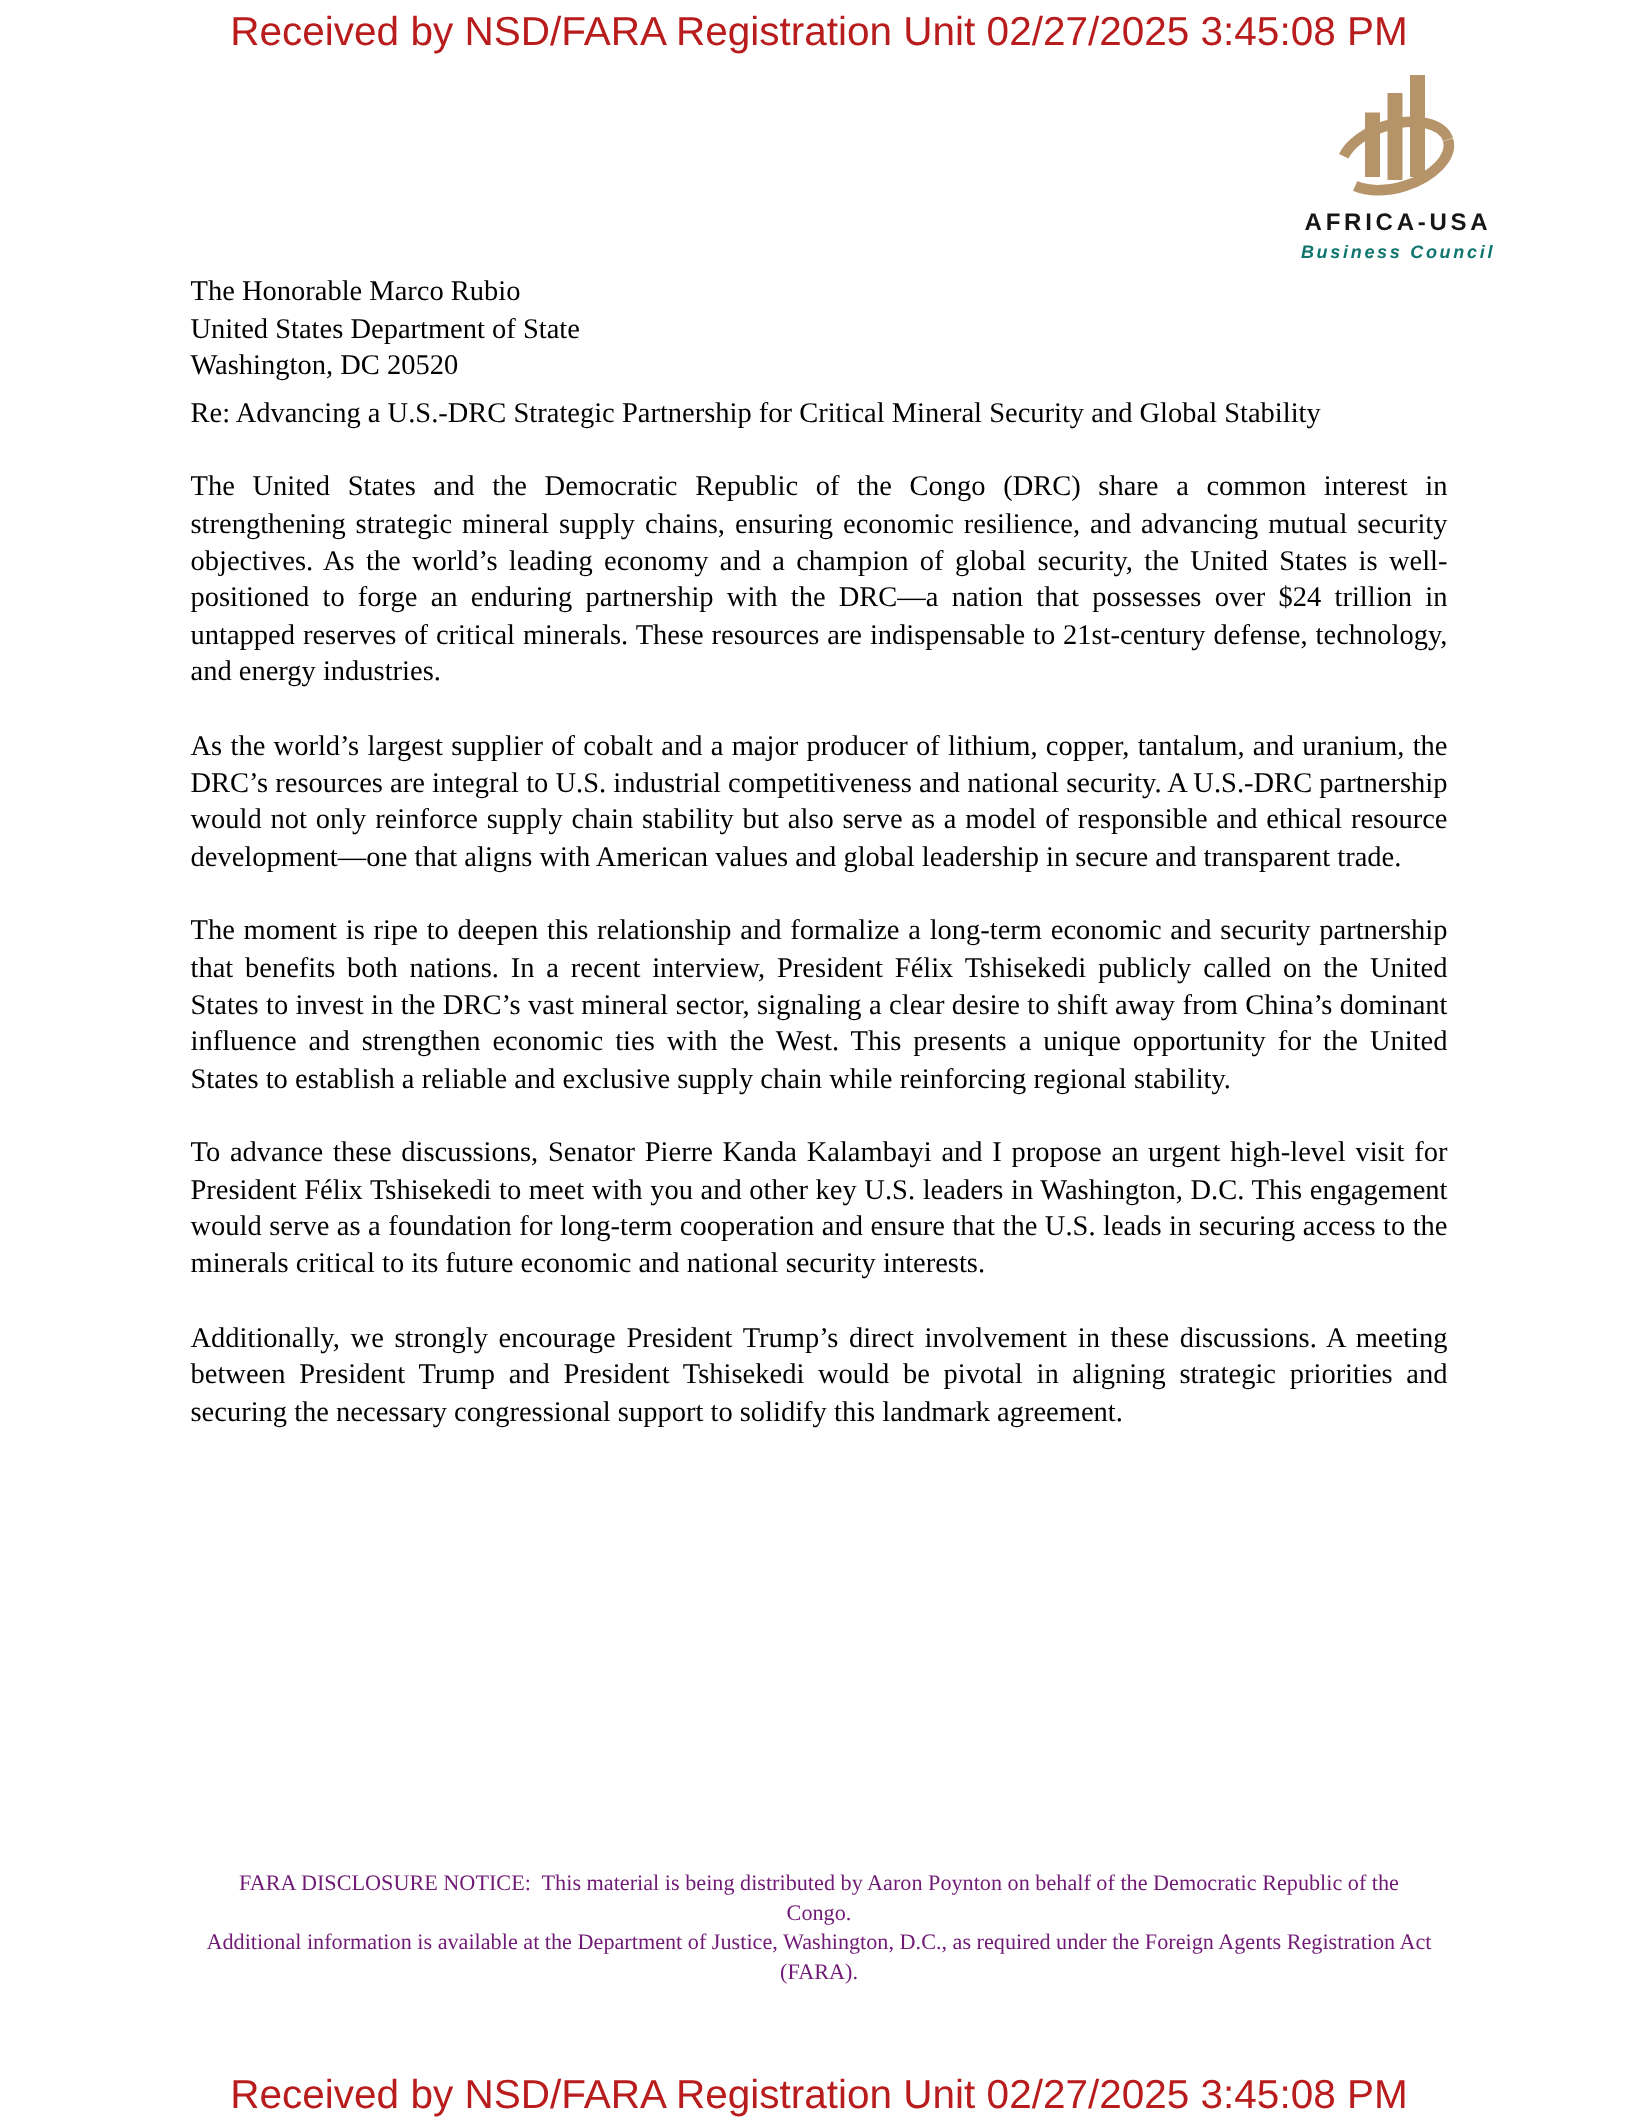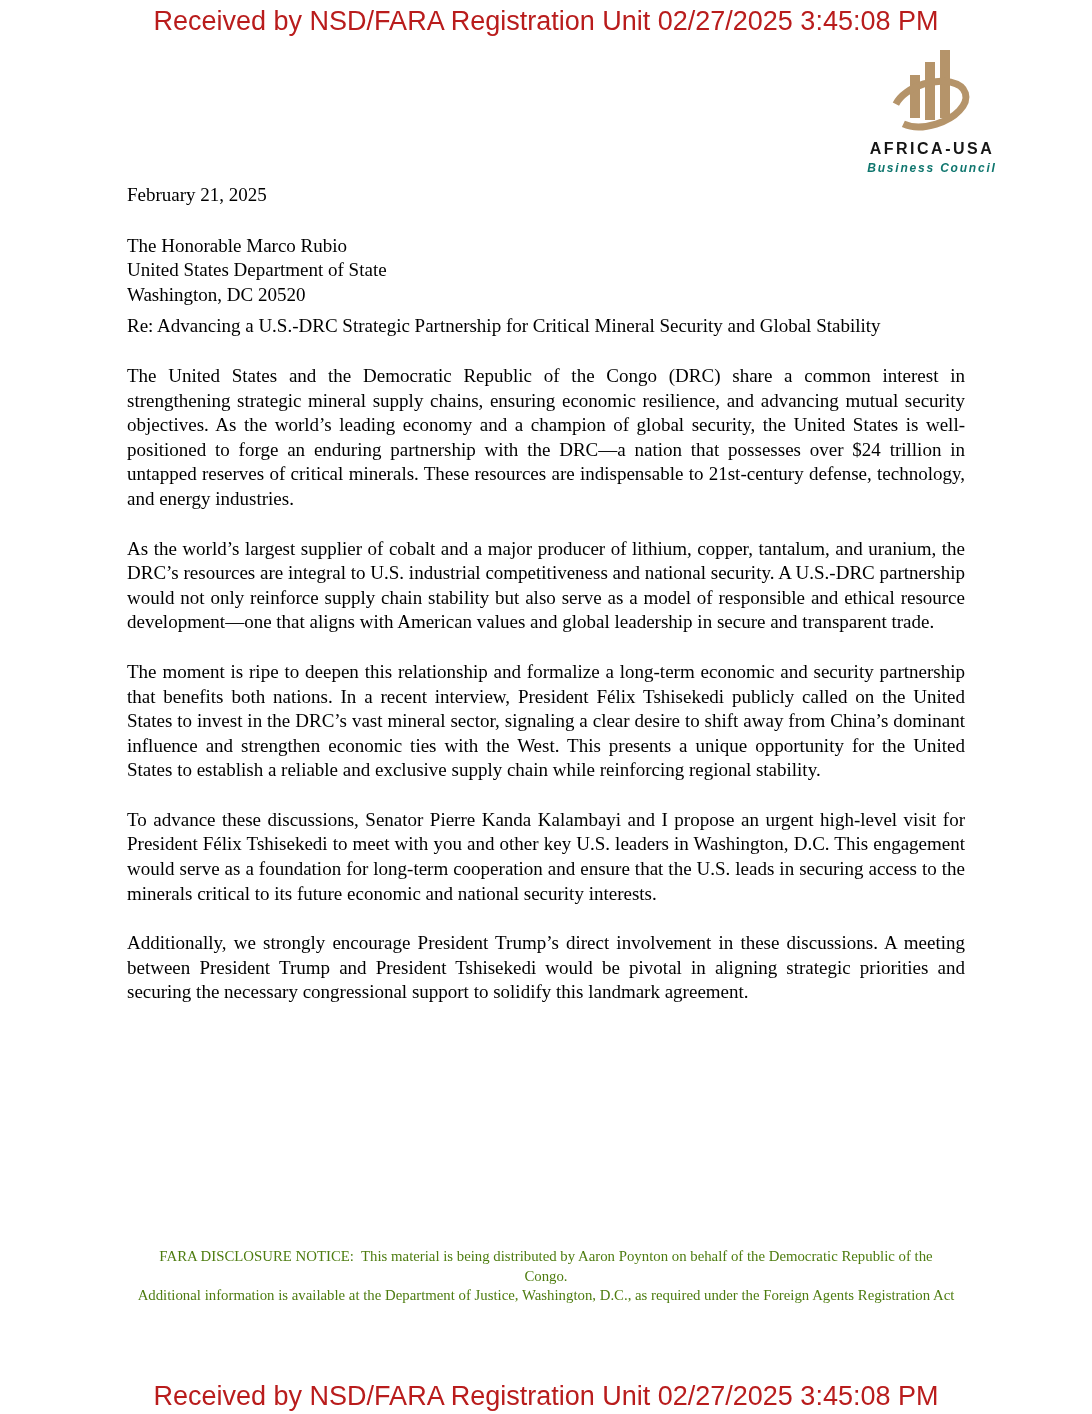--- a/index.html
+++ b/index.html
@@ -74,21 +74,21 @@
 
   
   .disclosure {
     position: absolute;
     top: 1247px;
     left: 136px;
     width: 820px;
     text-align: center;
     font-size: 14.8px;
     line-height: 19.5px;
-    color: #4d7c0f;
+    color: #701a75;
   }
 </style>
 </head>
 <body>
 
 <div class="page">
 
   <div class="stamp stamp-top">Received by NSD/FARA Registration Unit 02/27/2025 3:45:08 PM</div>
 
   <div class="logo">
@@ -96,38 +96,38 @@
       <rect class="logo-bar" x="33" y="29" width="10" height="43"></rect>
       <rect class="logo-bar" x="48" y="16" width="10" height="58"></rect>
       <rect class="logo-bar" x="63" y="4" width="10" height="68"></rect>
       <ellipse class="logo-ring" cx="53" cy="58" rx="37" ry="21" transform="rotate(-17 53 58)" stroke-width="7" pathLength="100" stroke-dasharray="43 13 44"></ellipse>
     </svg>
     <div class="org-name">AFRICA-USA</div>
     <div class="org-sub">Business Council</div>
   </div>
 
   <div class="letter">
-    <div class="date">February 21, 2025</div>
 
     <div class="address">
       <div>The Honorable Marco Rubio</div>
       <div>United States Department of State</div>
       <div>Washington, DC 20520</div>
     </div>
 
     <div class="subject">Re: Advancing a U.S.-DRC Strategic Partnership for Critical Mineral Security and Global Stability</div>
 
 
     <p class="para">The United States and the Democratic Republic of the Congo (DRC) share a common interest in strengthening strategic mineral supply chains, ensuring economic resilience, and advancing mutual security objectives. As the world’s leading economy and a champion of global security, the United States is well-positioned to forge an enduring partnership with the DRC—a nation that possesses over $24 trillion in untapped reserves of critical minerals. These resources are indispensable to 21st-century defense, technology, and energy industries.</p>
     <p class="para">As the world’s largest supplier of cobalt and a major producer of lithium, copper, tantalum, and uranium, the DRC’s resources are integral to U.S. industrial competitiveness and national security. A U.S.-DRC partnership would not only reinforce supply chain stability but also serve as a model of responsible and ethical resource development—one that aligns with American values and global leadership in secure and transparent trade.</p>
     <p class="para">The moment is ripe to deepen this relationship and formalize a long-term economic and security partnership that benefits both nations. In a recent interview, President Félix Tshisekedi publicly called on the United States to invest in the DRC’s vast mineral sector, signaling a clear desire to shift away from China’s dominant influence and strengthen economic ties with the West. This presents a unique opportunity for the United States to establish a reliable and exclusive supply chain while reinforcing regional stability.</p>
     <p class="para">To advance these discussions, Senator Pierre Kanda Kalambayi and I propose an urgent high-level visit for President Félix Tshisekedi to meet with you and other key U.S. leaders in Washington, D.C. This engagement would serve as a foundation for long-term cooperation and ensure that the U.S. leads in securing access to the minerals critical to its future economic and national security interests.</p>
     <p class="para">Additionally, we strongly encourage President Trump’s direct involvement in these discussions. A meeting between President Trump and President Tshisekedi would be pivotal in aligning strategic priorities and securing the necessary congressional support to solidify this landmark agreement.</p>
   </div>
 
   <div class="disclosure">
     <div>FARA DISCLOSURE NOTICE:&nbsp; This material is being distributed by Aaron Poynton on behalf of the Democratic Republic of the Congo.</div>
     <div>Additional information is available at the Department of Justice, Washington, D.C., as required under the Foreign Agents Registration Act</div>
+    <div>(FARA).</div>
   </div>
 
   <div class="stamp stamp-bottom">Received by NSD/FARA Registration Unit 02/27/2025 3:45:08 PM</div>
 
 </div>
 
 </body></html>

